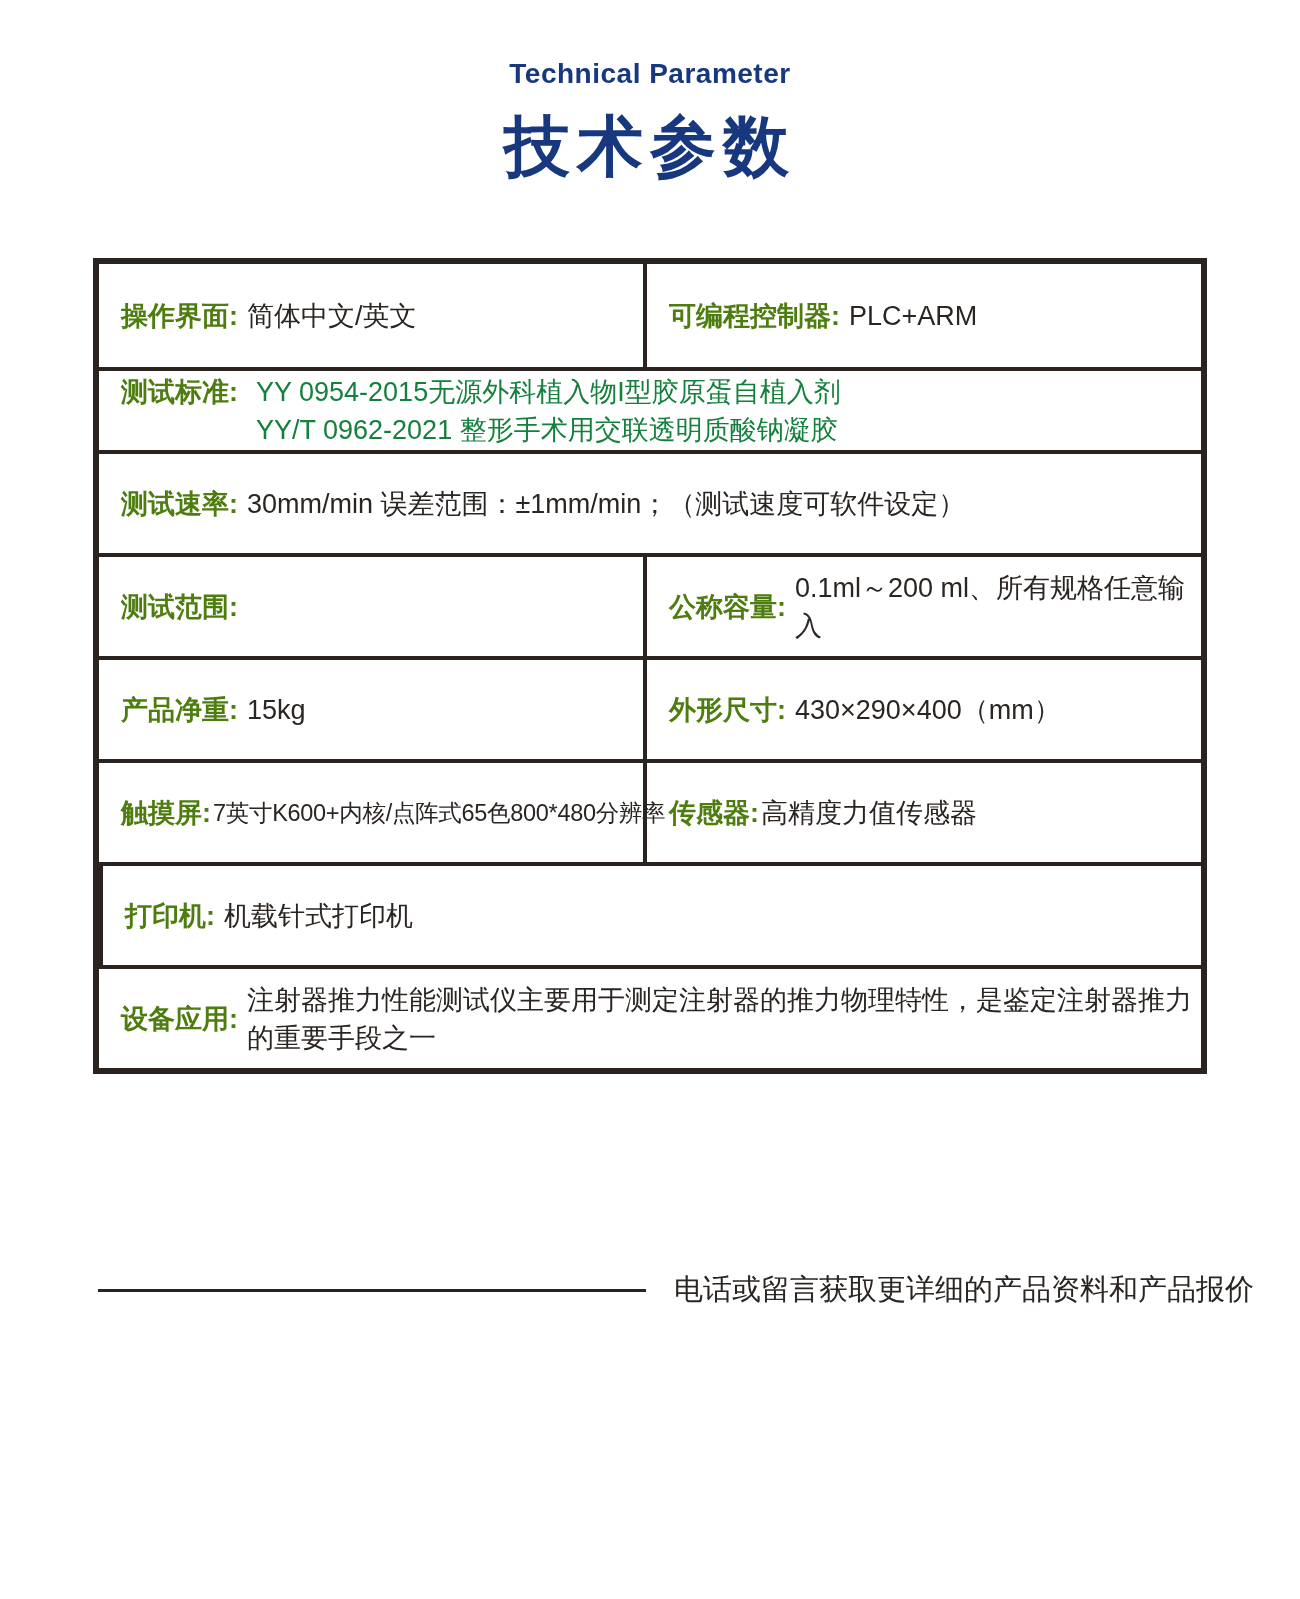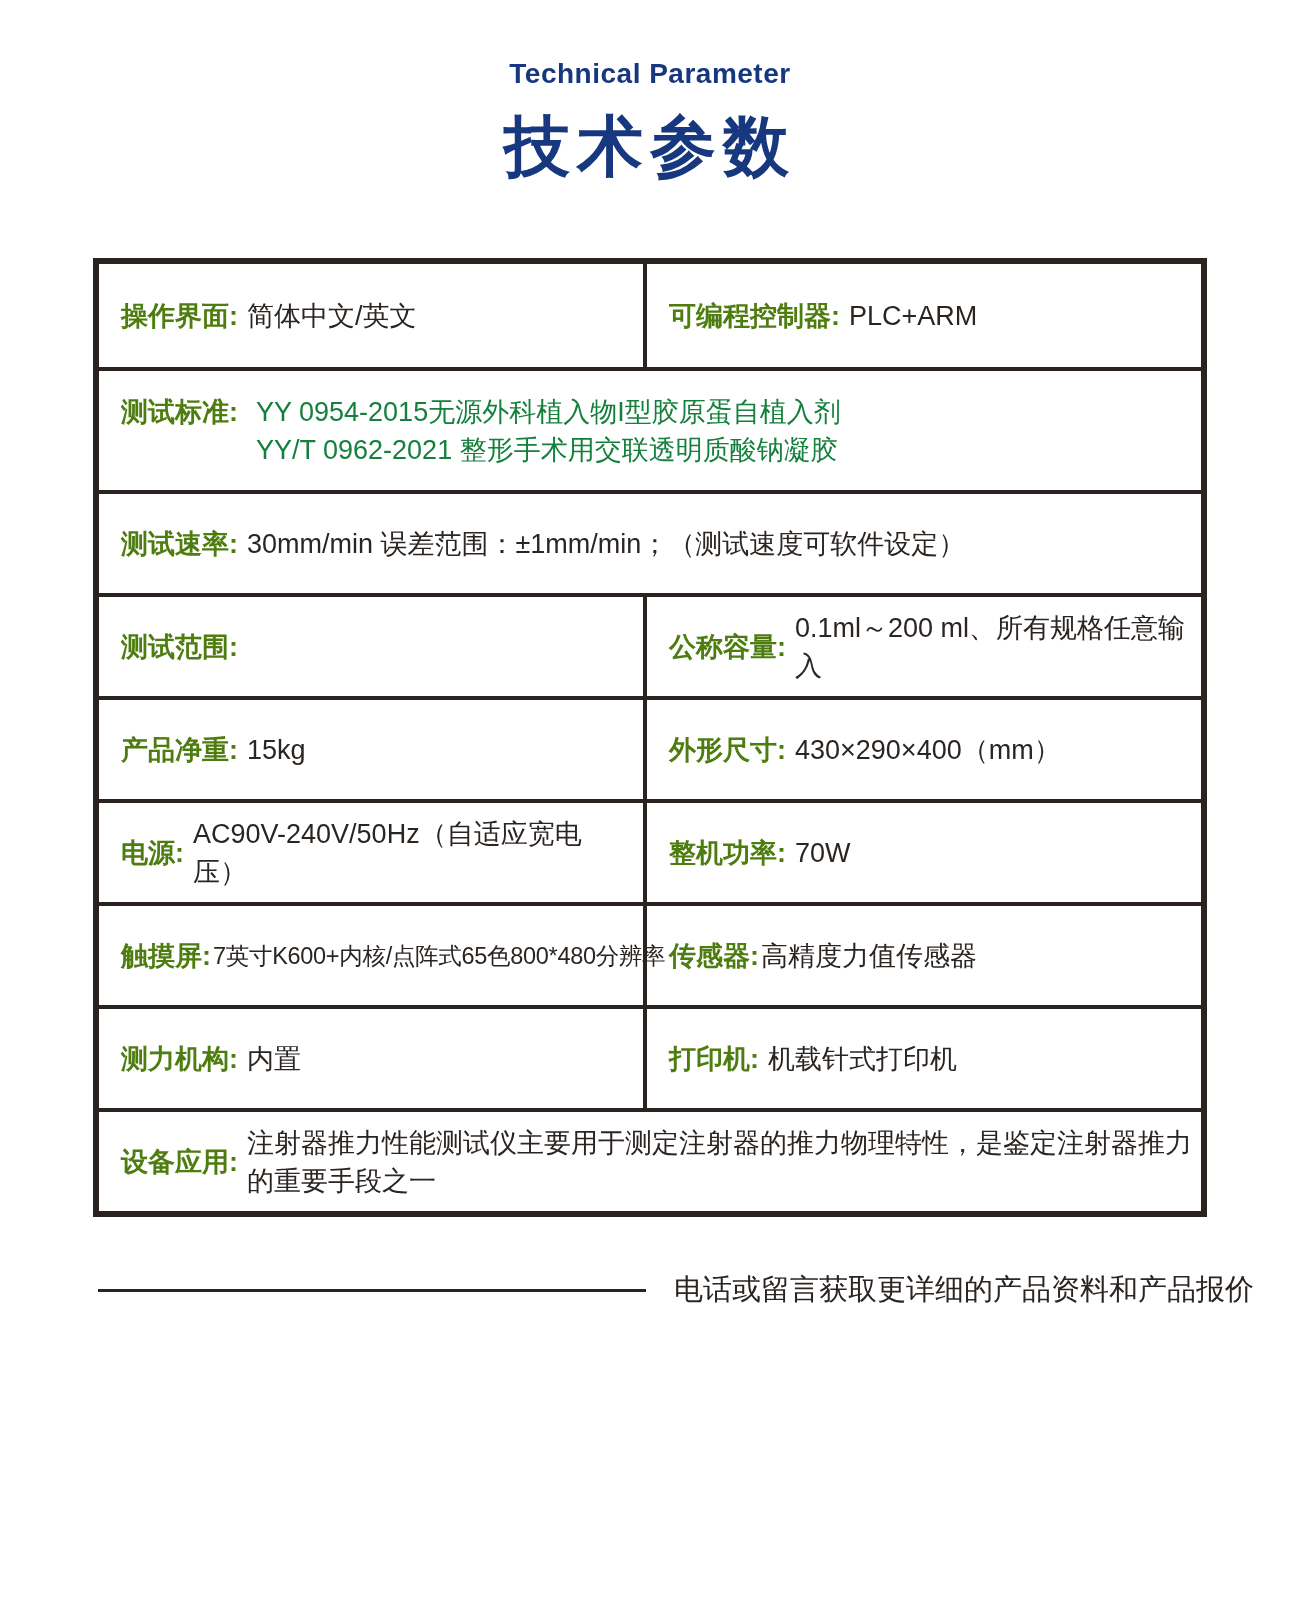--- a/index.html
+++ b/index.html
@@ -20,21 +20,21 @@
     letter-spacing: 7px;
   }
 
   
   .spec-table {
     position: absolute; left: 93px; top: 258px; width: 1114px;
     border: 6px solid #2b2320; background: #ffffff;
   }
   .row { display: flex; height: 103px; border-top: 4px solid #2b2320; }
   .row:first-child { border-top: none; }
-  .row.r-multi { height: 123px; }
+  .row.r-multi { height: 83px; }
 
   .cell {
     display: flex; align-items: center;
     padding-left: 22px; padding-right: 8px;
     font-size: 27px; line-height: 38px;
   }
   .cell.left  { width: 544px; flex: none; }
   .cell.right { flex: 1; border-left: 4px solid #2b2320; }
   .cell.wide  { width: 100%; }
   .cell.top-align { align-items: center; }
@@ -116,47 +116,33 @@
     <div class="cell left">
       <span class="lbl">产品净重:</span>
       <span class="val">15kg</span>
     </div>
     <div class="cell right">
       <span class="lbl">外形尺寸:</span>
       <span class="val">430×290×400（mm）</span>
     </div>
   </div>
 
-  <div class="row">
-    <div class="cell left">
-      <span class="lbl">电源:</span>
-      <span class="val">AC90V-240V/50Hz（自适应宽电压）</span>
-    </div>
-    <div class="cell right">
-      <span class="lbl">整机功率:</span>
-      <span class="val">70W</span>
-    </div>
-  </div>
 
   <div class="row">
     <div class="cell left tight">
       <span class="lbl">触摸屏:</span>
       <span class="val">7英寸K600+内核/点阵式65色800*480分辨率</span>
     </div>
     <div class="cell right nogap">
       <span class="lbl">传感器:</span>
       <span class="val">高精度力值传感器</span>
     </div>
   </div>
 
   <div class="row">
-    <div class="cell left">
-      <span class="lbl">测力机构:</span>
-      <span class="val">内置</span>
-    </div>
     <div class="cell right">
       <span class="lbl">打印机:</span>
       <span class="val">机载针式打印机</span>
     </div>
   </div>
 
   <div class="row">
     <div class="cell wide">
       <span class="lbl">设备应用:</span>
       <span class="val">注射器推力性能测试仪主要用于测定注射器的推力物理特性，是鉴定注射器推力的重要手段之一</span>

